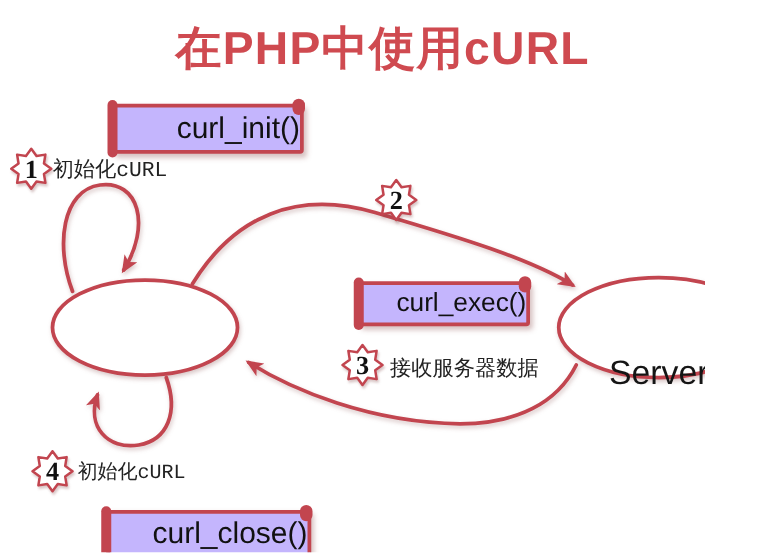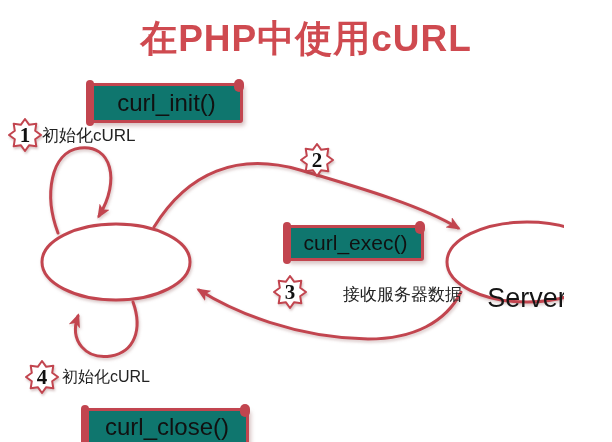--- a/index.html
+++ b/index.html
@@ -21,22 +21,22 @@
     font-family:"Liberation Sans", sans-serif;
   }
   svg.flow-layer{
     position:absolute;left:0;top:0;
     filter:drop-shadow(1.5px 2.5px 1.5px rgba(130,70,70,0.30));
   }
   .code-box{
     position:absolute;
     border:3px solid #c2454f;
     border-radius:3px;
-    background:#0f766e;
-    display:flex;align-items:center;justify-content:center;
+    background:#c4b5fd;
+    display:flex;align-items:center;justify-content:flex-end;
     color:#111111;
     font-family:"Liberation Sans", sans-serif;
     box-shadow:2px 3px 4px rgba(140,80,80,0.35);
   }
   .code-box::before{ 
     content:"";
     position:absolute;
     left:-7px; top:-6px; bottom:-6px;
     width:8px;
     background:#c2454f;
@@ -82,26 +82,26 @@
     color:#111111;
   }
   #badge-1{left:7px; top:117px;}
   #badge-2{left:299px; top:142px;}
   #badge-3{left:272px; top:274px;}
   #badge-4{left:24px; top:359px;}
 
   .step-label{
     position:absolute;
     color:#222222;
-    font-family:Liberation Sans, sans-serif;
+    font-family:Liberation Mono, monospace;
     white-space:nowrap;
   }
   #label-1{left:42px;  top:124px; font-size:17px;}
   #label-2{left:351px; top:150px; font-size:18px;}
-  #label-3{left:312px; top:283px; font-size:17px;margin-left:31px;}
+  #label-3{left:312px; top:283px; font-size:17px;}
   #label-4{left:62px;  top:367px; font-size:16px;}
 </style>
 </head>
 <body>
 
 <div class="stage">
 
   <div class="title">在PHP中使用cURL</div>
 
   <svg class="flow-layer" width="612" height="442" viewBox="0 0 612 442">

